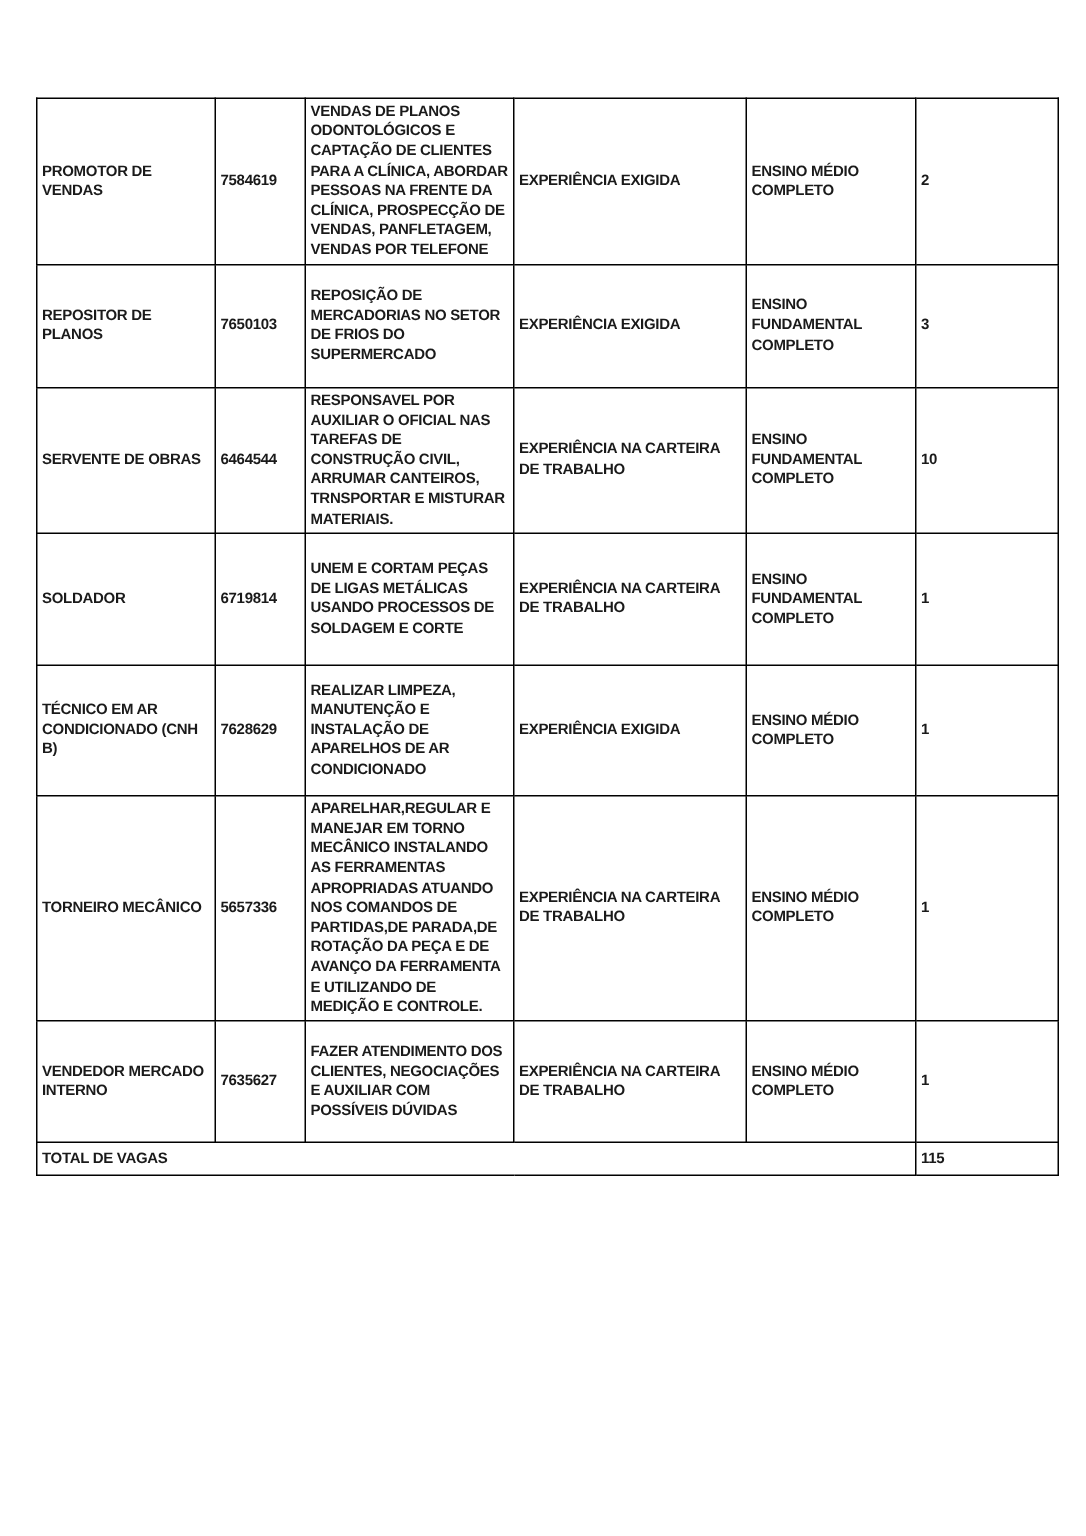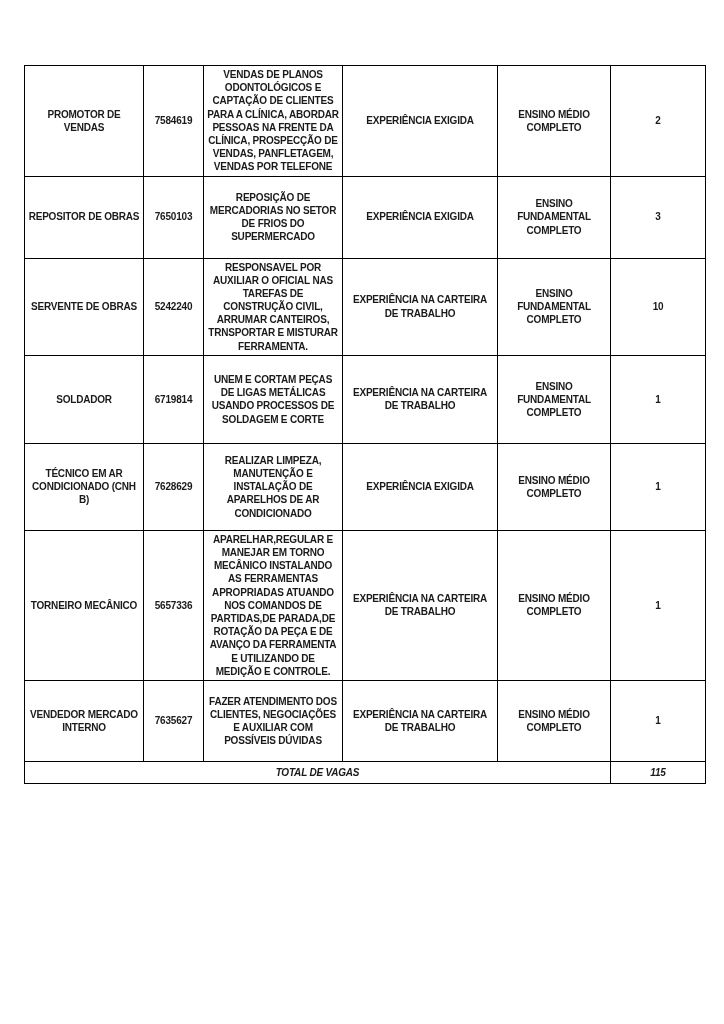--- a/index.html
+++ b/index.html
@@ -23,21 +23,21 @@
     border-collapse: collapse;
     table-layout: fixed;
   }
   table.vacancies td {
     border: 1px solid #000000;
     color: #1a1a1a;
     font-weight: bold;
     font-size: 10px;
     line-height: 1.32;
     letter-spacing: -0.2px;
-    text-align: center;
+    text-align: left;
     vertical-align: middle;
     padding: 2px 3px;
     word-wrap: break-word;
     overflow: hidden;
   }
   
   col.c-job  { width: 119px; }
   col.c-code { width: 60px; }
   col.c-desc { width: 139px; }
   col.c-exp  { width: 155px; }
@@ -47,21 +47,21 @@
   tr.r0 { height: 106px; }
   tr.r1 { height: 82px; }
   tr.r2 { height: 79px; }
   tr.r3 { height: 91px; }
   tr.r4 { height: 72px; }
   tr.r5 { height: 88px; }
   tr.r6 { height: 87px; }
   tr.r7 { height: 147px; }
   tr.r8 { height: 81px; }
   tr.total-row { height: 22px; }
-  tr.total-row td { padding: 1px 3px; font-style: italic; }
+  tr.total-row td { padding: 1px 3px; }
 </style>
 </head>
 <body>
 
 <div class="page">
   <table class="vacancies">
     <colgroup>
       <col class="c-job">
         <col class="c-code">
         <col class="c-desc">
@@ -72,31 +72,31 @@
     <tbody>
       <tr class="r0">
         <td>PROMOTOR DE VENDAS</td>
         <td>7584619</td>
         <td>VENDAS DE PLANOS ODONTOLÓGICOS E CAPTAÇÃO DE CLIENTES PARA A CLÍNICA, ABORDAR PESSOAS NA FRENTE DA CLÍNICA, PROSPECÇÃO DE VENDAS, PANFLETAGEM, VENDAS POR TELEFONE</td>
         <td>EXPERIÊNCIA EXIGIDA</td>
         <td>ENSINO MÉDIO COMPLETO</td>
         <td>2</td>
       </tr>
       <tr class="r1">
-        <td>REPOSITOR DE OBRAS</td>
+        <td>REPOSITOR DE PLANOS</td>
         <td>7650103</td>
         <td>REPOSIÇÃO DE MERCADORIAS NO SETOR DE FRIOS DO SUPERMERCADO</td>
         <td>EXPERIÊNCIA EXIGIDA</td>
         <td>ENSINO FUNDAMENTAL COMPLETO</td>
         <td>3</td>
       </tr>
       <tr class="r3">
         <td>SERVENTE DE OBRAS</td>
-        <td>5242240</td>
-        <td>RESPONSAVEL POR AUXILIAR O OFICIAL NAS TAREFAS DE CONSTRUÇÃO CIVIL, ARRUMAR CANTEIROS, TRNSPORTAR E MISTURAR FERRAMENTA.</td>
+        <td>6464544</td>
+        <td>RESPONSAVEL POR AUXILIAR O OFICIAL NAS TAREFAS DE CONSTRUÇÃO CIVIL, ARRUMAR CANTEIROS, TRNSPORTAR E MISTURAR MATERIAIS.</td>
         <td>EXPERIÊNCIA NA CARTEIRA DE TRABALHO</td>
         <td>ENSINO FUNDAMENTAL COMPLETO</td>
         <td>10</td>
       </tr>
       <tr class="r5">
         <td>SOLDADOR</td>
         <td>6719814</td>
         <td>UNEM E CORTAM PEÇAS DE LIGAS METÁLICAS USANDO PROCESSOS DE SOLDAGEM E CORTE</td>
         <td>EXPERIÊNCIA NA CARTEIRA DE TRABALHO</td>
         <td>ENSINO FUNDAMENTAL COMPLETO</td>

